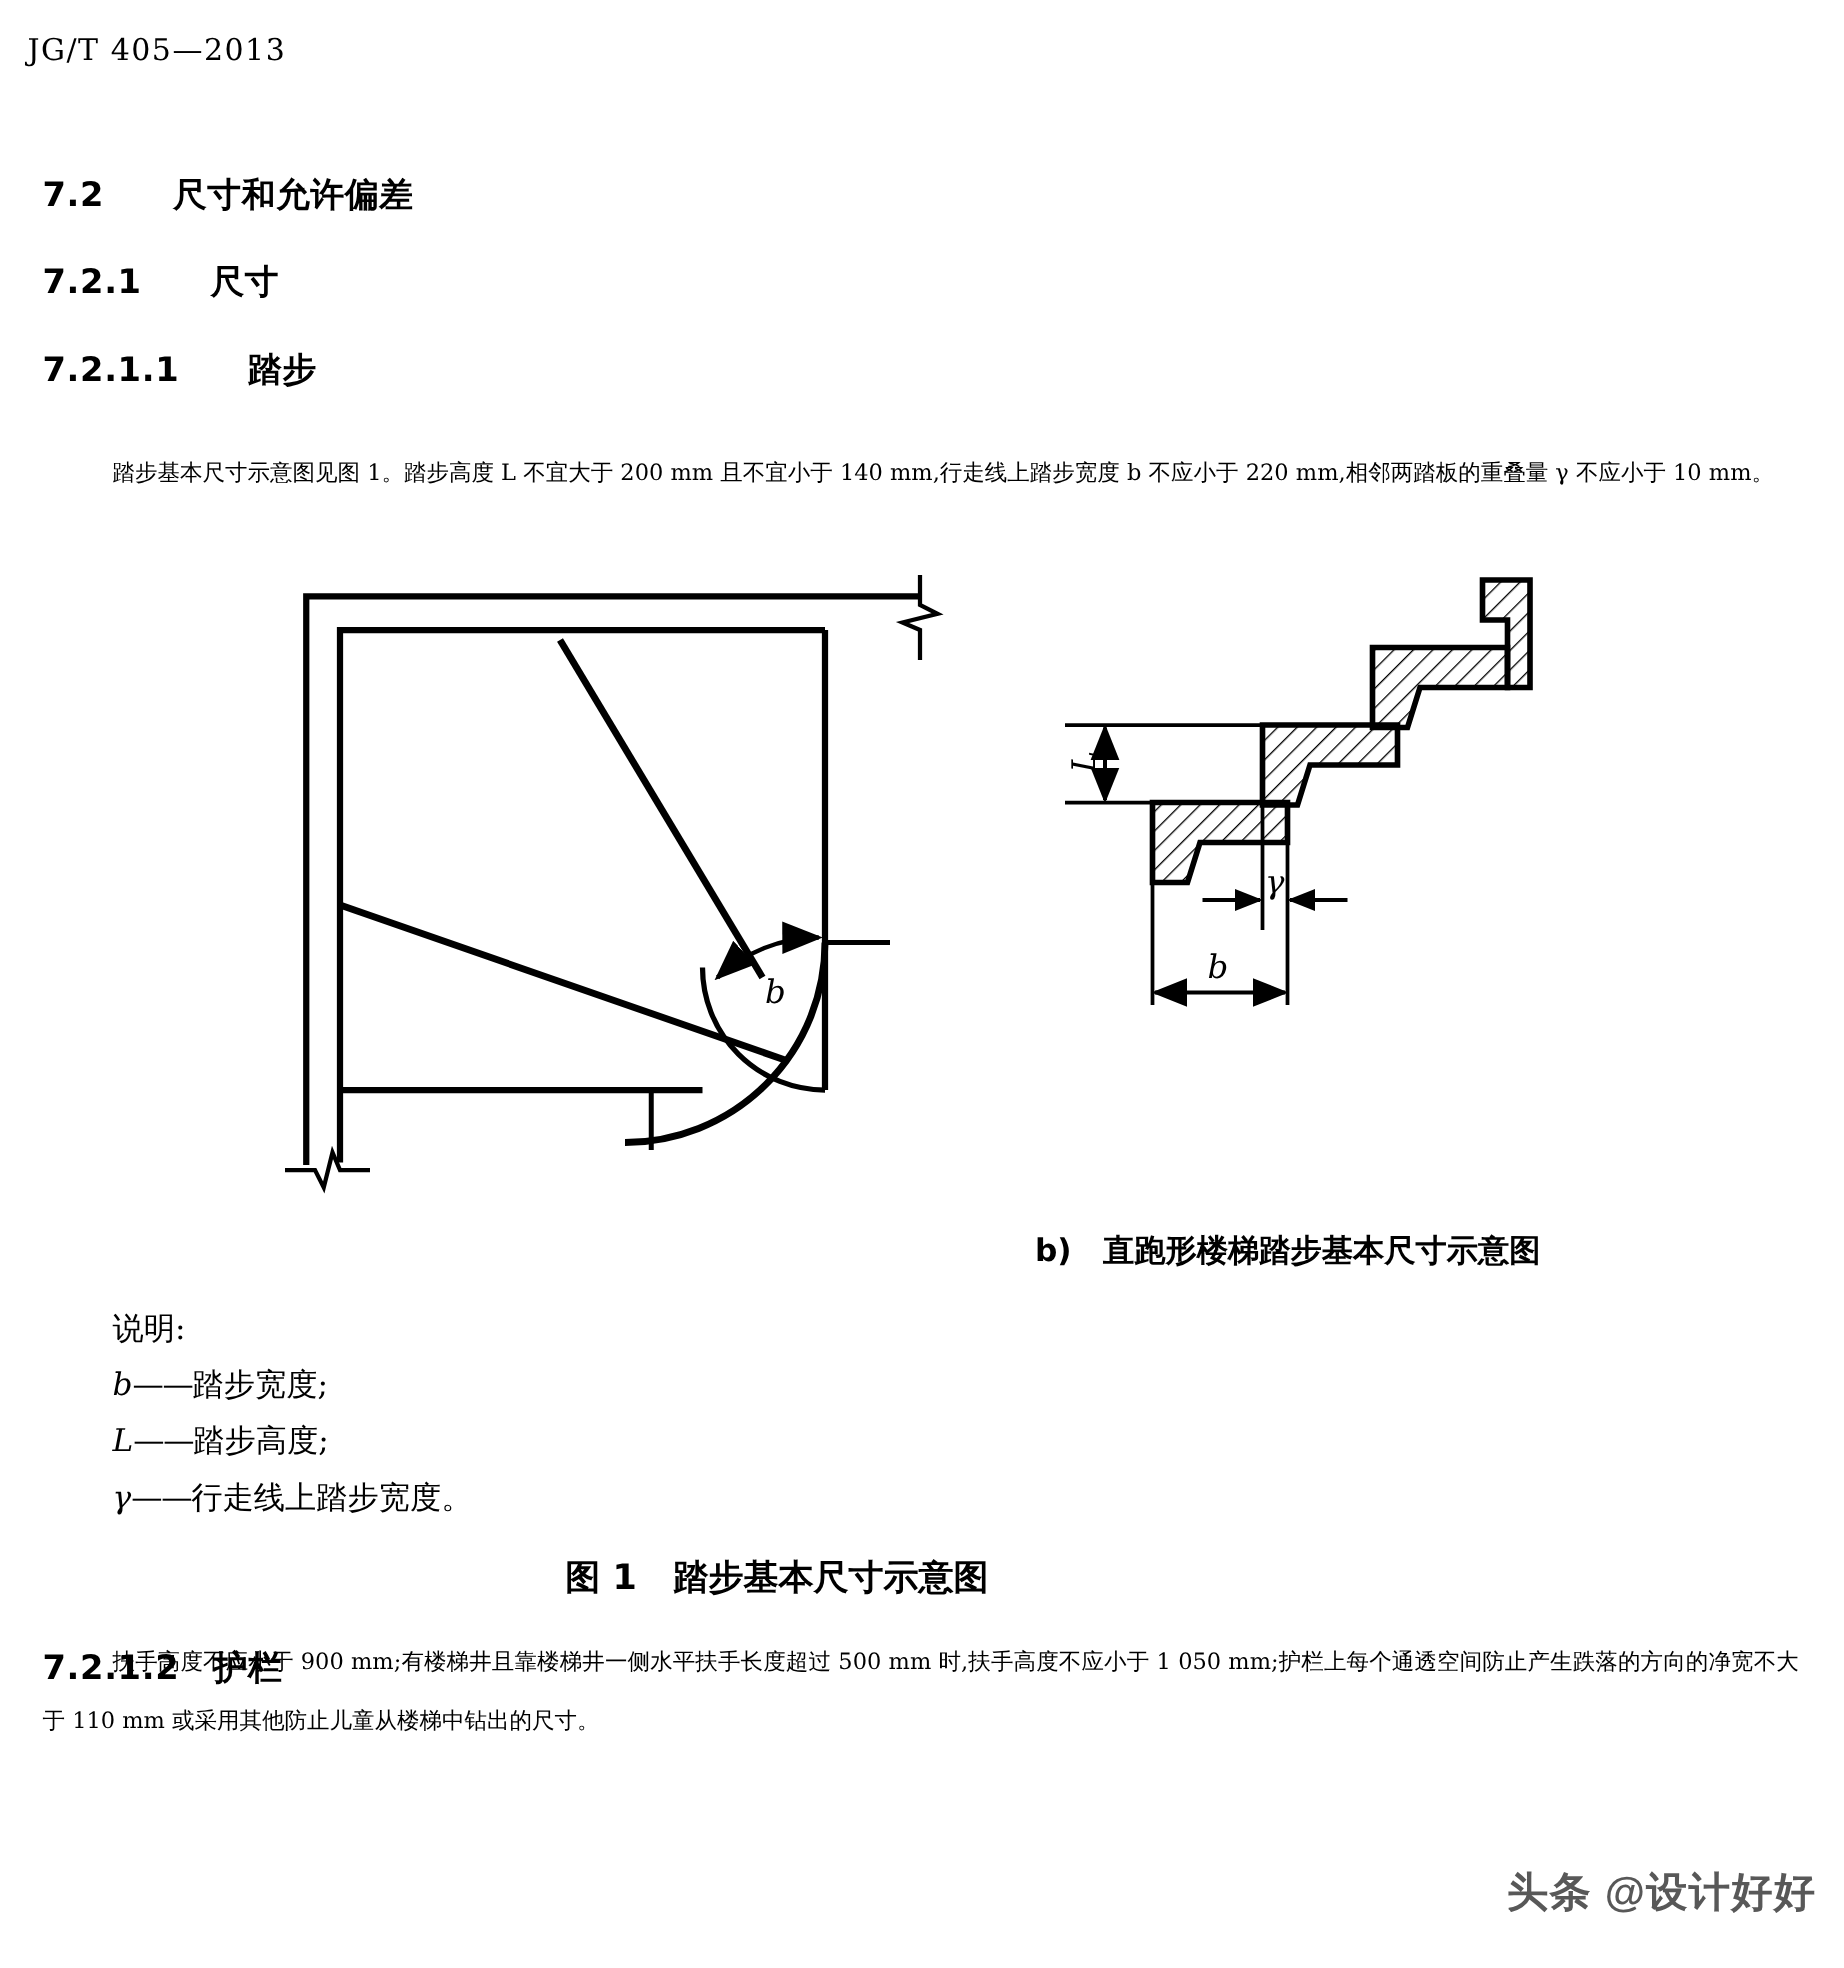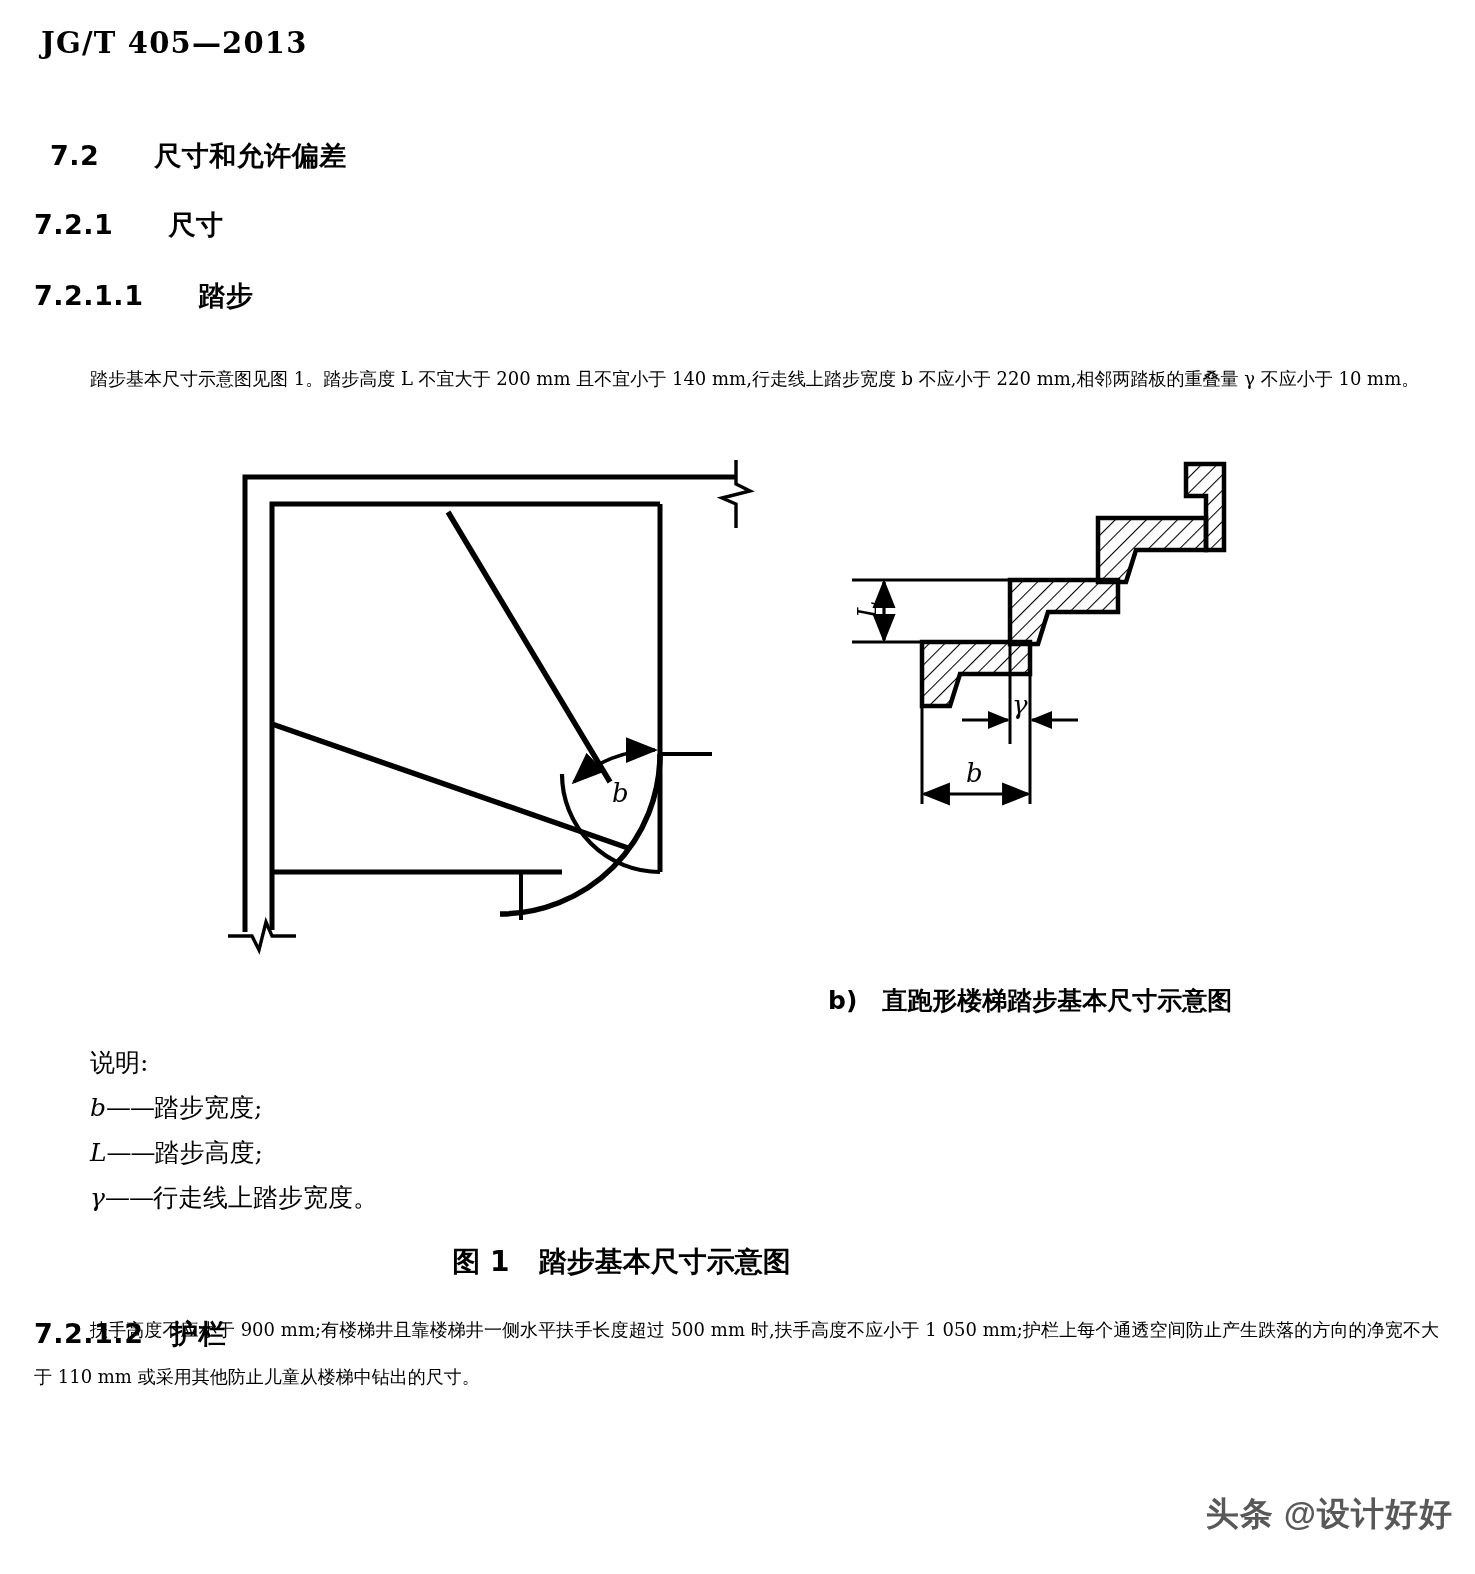--- a/index.html
+++ b/index.html
@@ -18,39 +18,39 @@
 
   .page {
     position: absolute;
     inset: 0;
     padding: 0;
   }
 
   
   .doc-header {
     position: absolute;
-    left: 41px;
+    left: 22px;
     top: 26px;
     font-family: "DejaVu Serif", "Liberation Serif", serif;
-    font-weight: bold;
-    font-size: 29px;
+    font-weight: normal;
+    font-size: 24px;
     letter-spacing: 1.2px;
   }
 
   
   .heading {
     position: absolute;
     left: 34px;
     font-weight: bold;
     font-size: 27px;
     font-family: "DejaVu Sans", "Liberation Sans", sans-serif;
     letter-spacing: 0.5px;
     white-space: pre;
   }
-  .h-72   { top: 138px; margin-left: 16px; }
+  .h-72   { top: 138px; }
   .h-721  { top: 207px; text-align: center; }
   .h-7211 { top: 278px; }
   .h-7212 { top: 1316px; }
 
   
   .para {
     position: absolute;
     left: 34px;
     width: 1405px;
     font-size: 18px;

